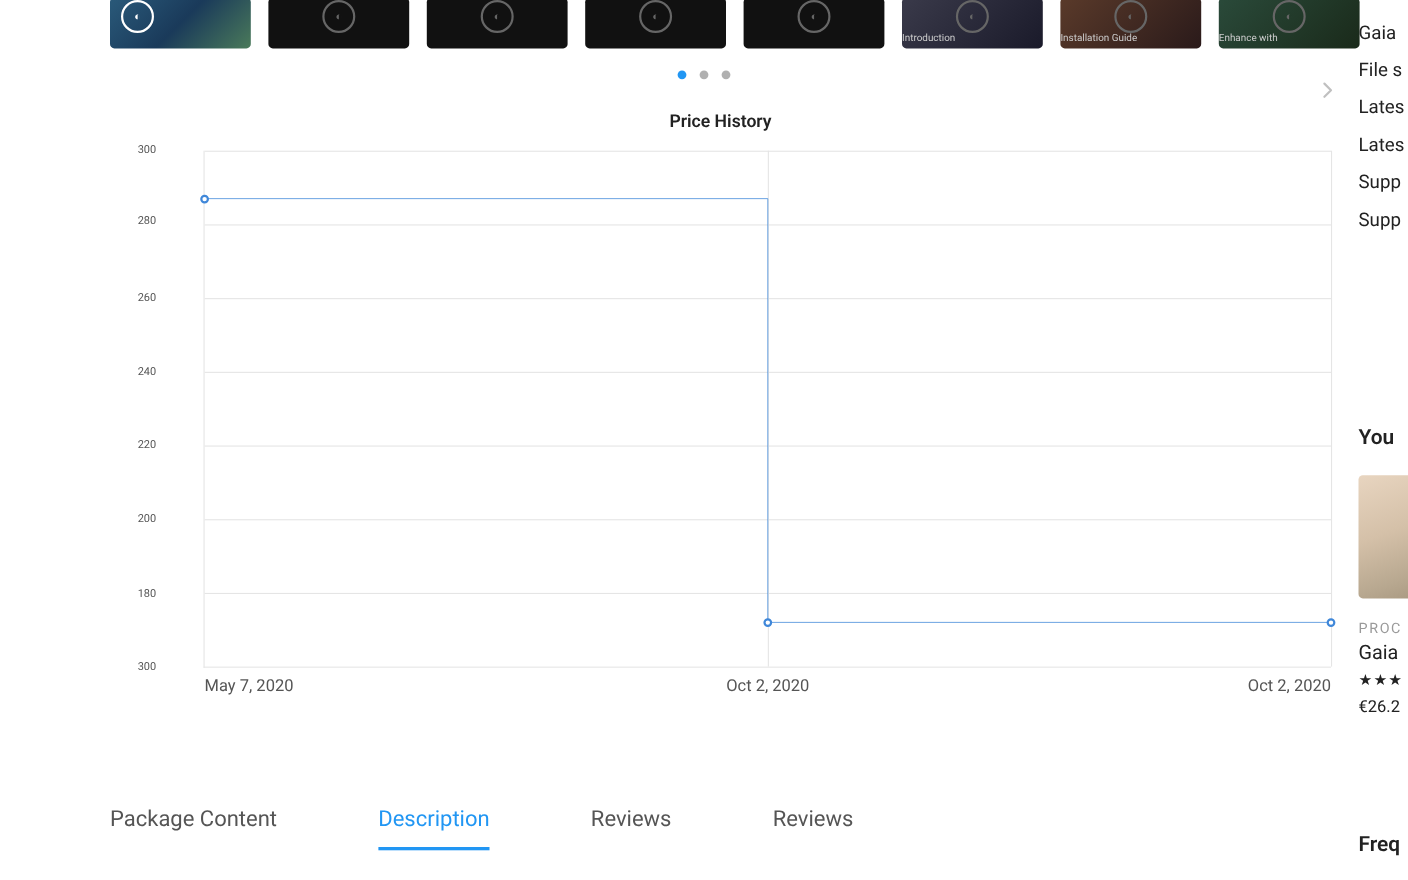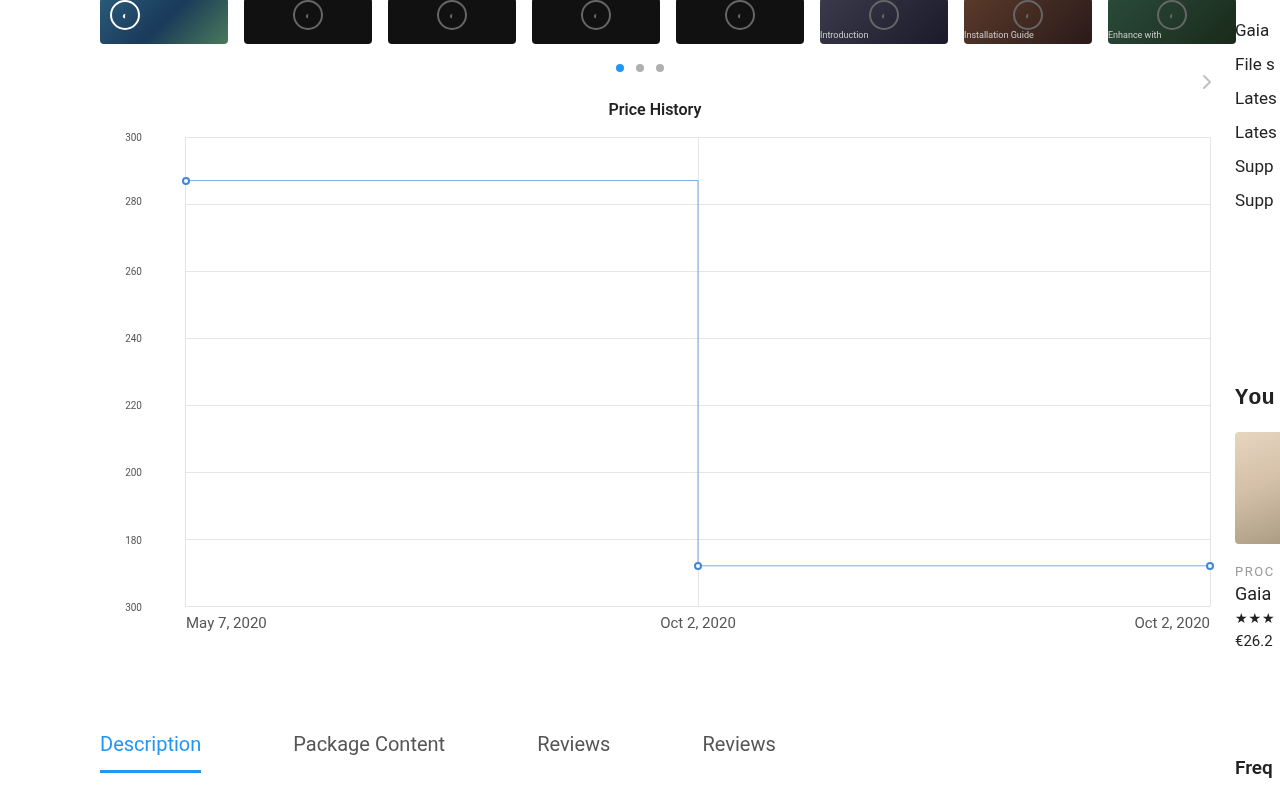--- a/index.html
+++ b/index.html
@@ -198,25 +198,24 @@
       display: flex;
       flex-direction: column;
       gap: 14px;
       font-size: 17px;
       color: #222;
     }
     .side-heading {
       position: absolute;
       top: 386px;
       left: 1235px;
-      font-size: 22px;
+      font-size: 19px;
       font-weight: 600;
       color: #222;
       white-space: nowrap;
-      font-family: Liberation Mono, monospace;
     }
     .side-card {
       position: absolute;
       top: 432px;
       left: 1235px;
       width: 120px;
     }
     .side-card .img {
       width: 100%;
       height: 112px;
@@ -335,22 +334,22 @@
       <div class="pt" style="left:100%; top:91.43%"></div>
 
       <div class="x-tick" style="left:0">May 7, 2020</div>
       <div class="x-tick" style="left:50%; transform:translate(-50%,100%) translateY(8px)">Oct 2, 2020</div>
       <div class="x-tick" style="right:0; transform:translateY(100%) translateY(8px)">Oct 2, 2020</div>
     </div>
   </div>
 </div>
 
 <div class="tabs">
+  <div class="tab">Package Content</div>
   <div class="tab active">Description</div>
-  <div class="tab">Package Content</div>
   <div class="tab">Reviews</div>
   <div class="tab">Reviews</div>
 </div>
 
 <div class="side">
   <div>Gaia</div>
   <div>File s</div>
   <div>Lates</div>
   <div>Lates</div>
   <div>Supp</div>

